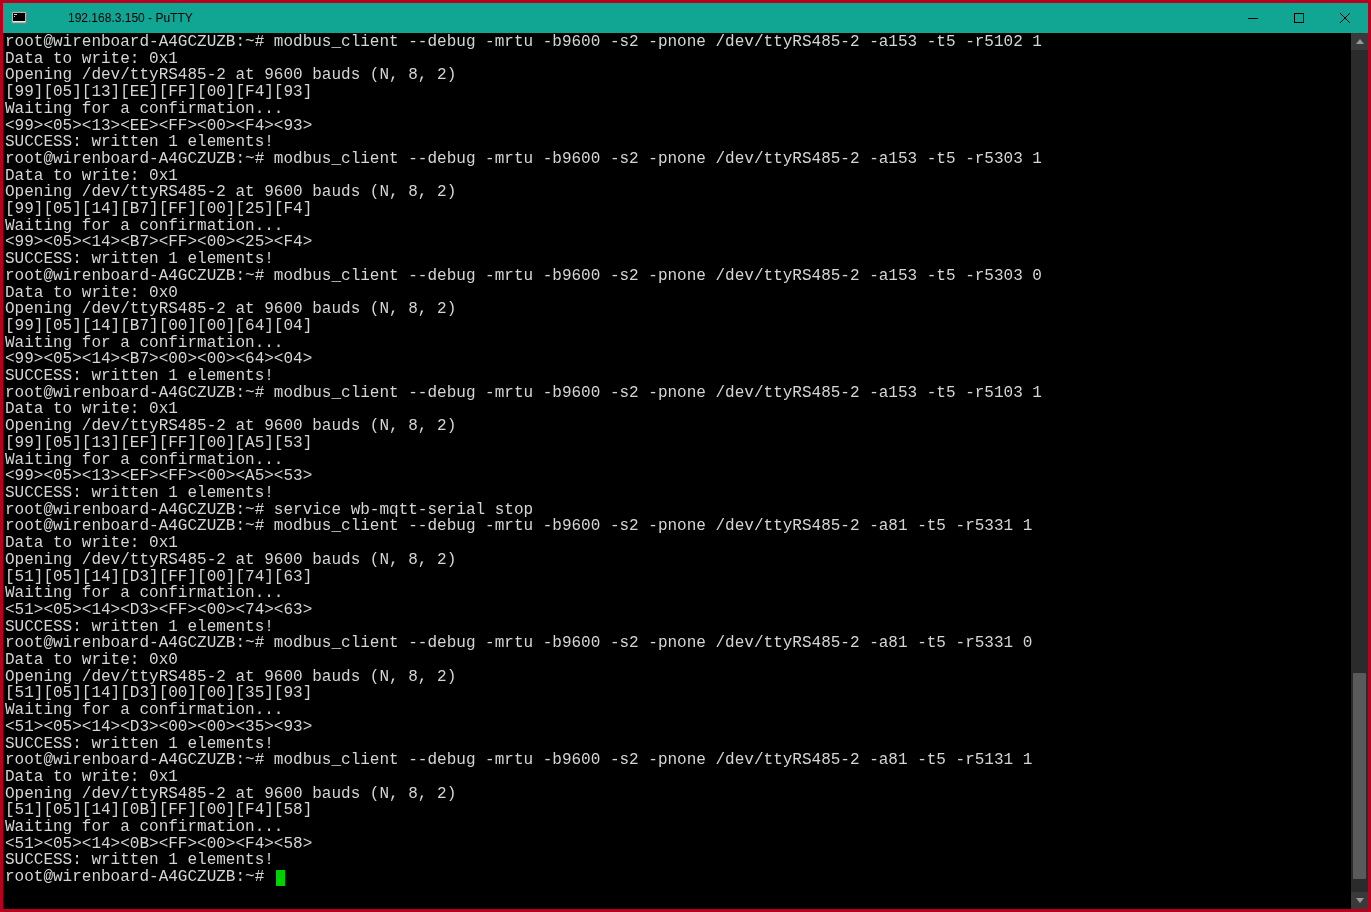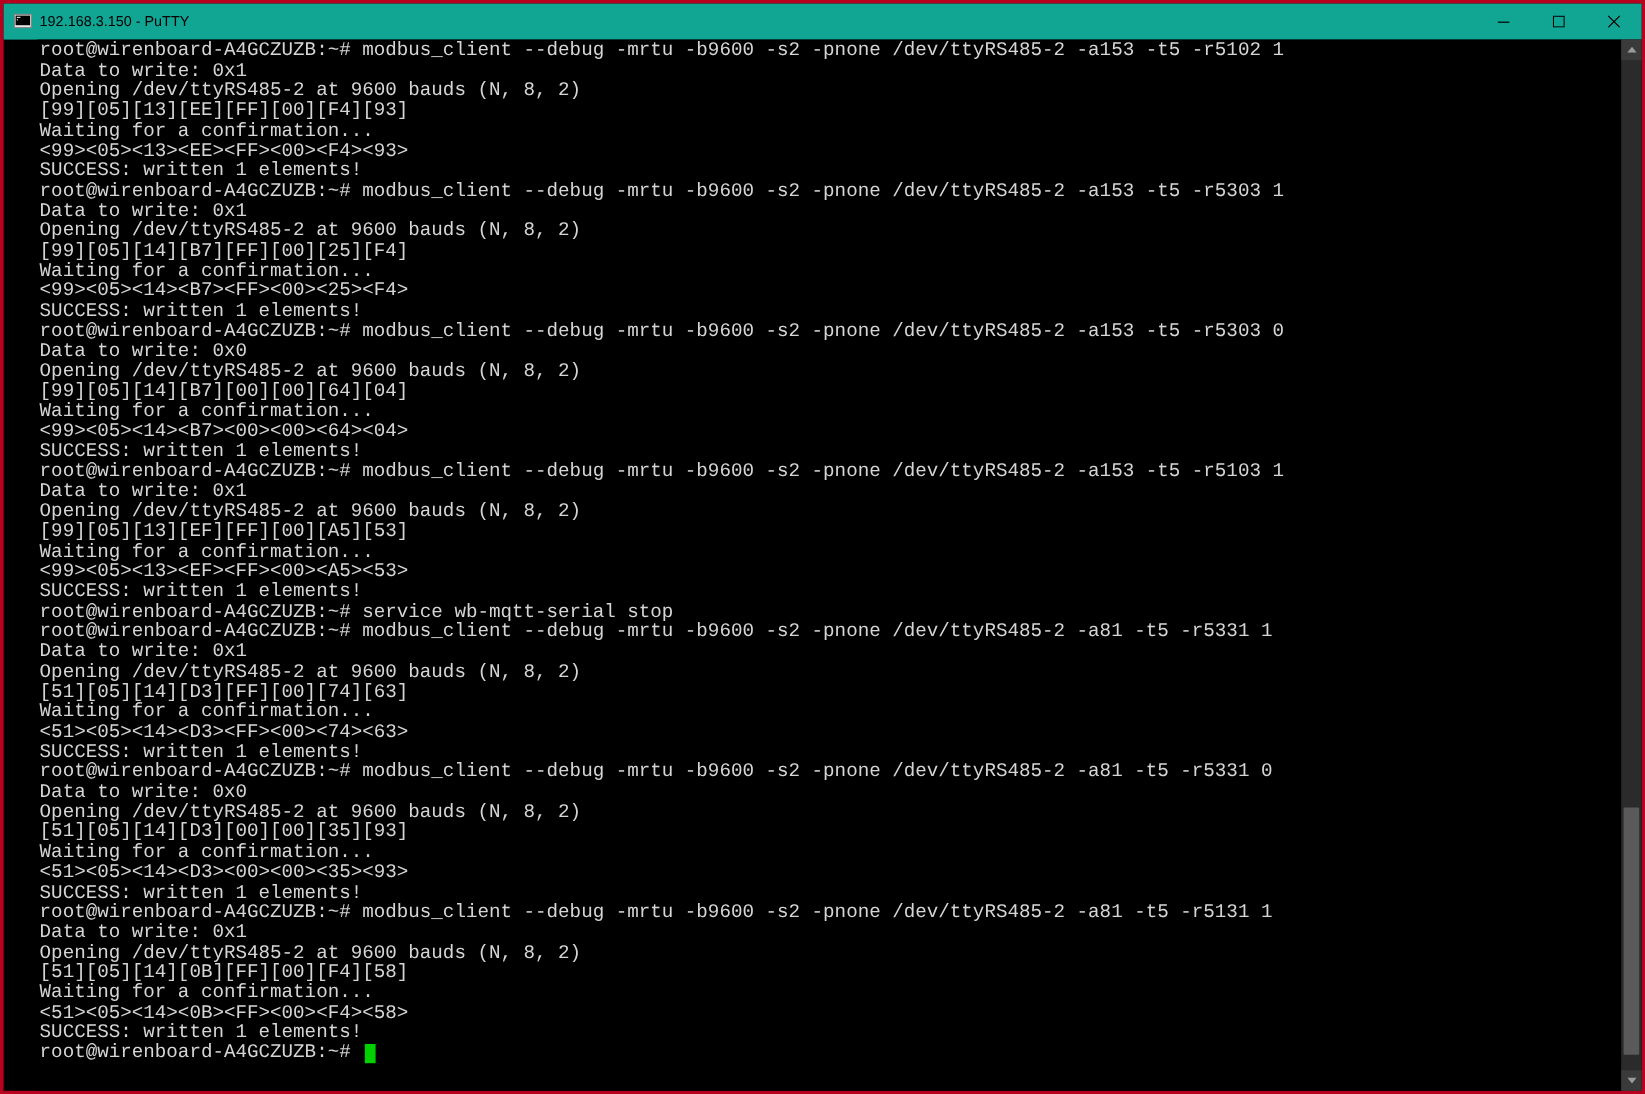--- a/index.html
+++ b/index.html
@@ -28,35 +28,34 @@
       flex-shrink: 0;
     }
     .titlebar-icon {
       width: 16px;
       height: 16px;
       margin: 0 6px 0 8px;
       display: inline-flex;
       align-items: center;
       justify-content: center;
     }
-    .titlebar-title { flex: 0 0 auto; }
+    .titlebar-title { flex: 0 0 auto; margin-left: 35px; }
     .titlebar-spacer { flex: 1; }
     .winbtn {
       width: 46px;
       height: 30px;
       display: flex;
       align-items: center;
       justify-content: center;
       color: #000;
     }
     .client {
       flex: 1;
       display: flex;
       min-height: 0;
-      margin-left: 28px;
     }
     .terminal {
       flex: 1;
       background: #000;
       color: #d5d5d5;
       font-family: Consolas, "Courier New", monospace;
       font-size: 16px;
       line-height: 16.7px;
       padding: 1px 2px;
       white-space: pre;

